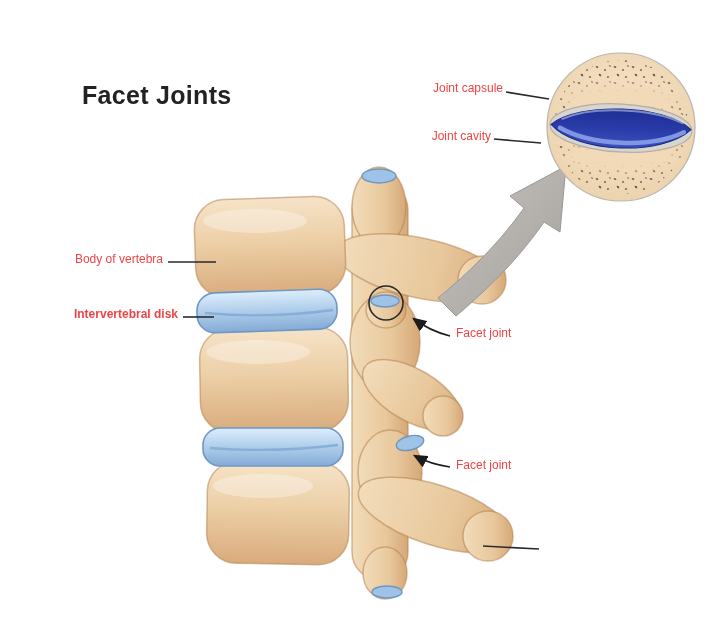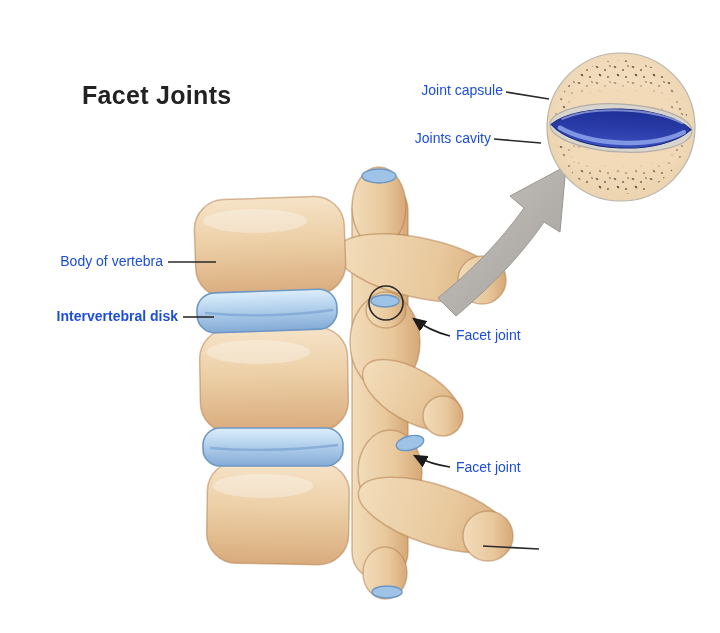--- a/index.html
+++ b/index.html
@@ -6,23 +6,23 @@
   .stage{
     position:relative;
     width:720px;height:633px;
     background:#ffffff;
     overflow:hidden;
     font-family:"Liberation Sans", sans-serif;
   }
   .stage svg{position:absolute;left:0;top:0;}
   .lbl{
     position:absolute;
-    font-size:14px;
+    font-size:12px;
     line-height:1.15;
-    color:#1d4ed8;
+    color:#ef4444;
     white-space:nowrap;
   }
   .lbl.right{text-align:right;}
   .title{
     font-size:25px;
     font-weight:600;
     color:#222;
     letter-spacing:.3px;
     margin-top:31px;
   }
@@ -162,19 +162,19 @@
   </svg>
 
   <div class="lbl title" style="left:82px;top:50px;">Facet Joints</div>
 
   <div class="lbl right" style="left:0;width:163px;top:253px;">Body of vertebra</div>
 
   <div class="lbl right" style="left:0;width:178px;top:308px;font-weight:bold;">Intervertebral disk</div>
 
   <div class="lbl right" style="left:350px;width:153px;top:82px;">Joint capsule</div>
 
-  <div class="lbl right" style="left:350px;width:141px;top:130px;">Joints cavity</div>
+  <div class="lbl right" style="left:350px;width:141px;top:130px;">Joint cavity</div>
 
   <div class="lbl" style="left:456px;top:327px;">Facet joint</div>
 
   <div class="lbl" style="left:456px;top:459px;">Facet joint</div>
 
 </div>
 
 </body></html>

